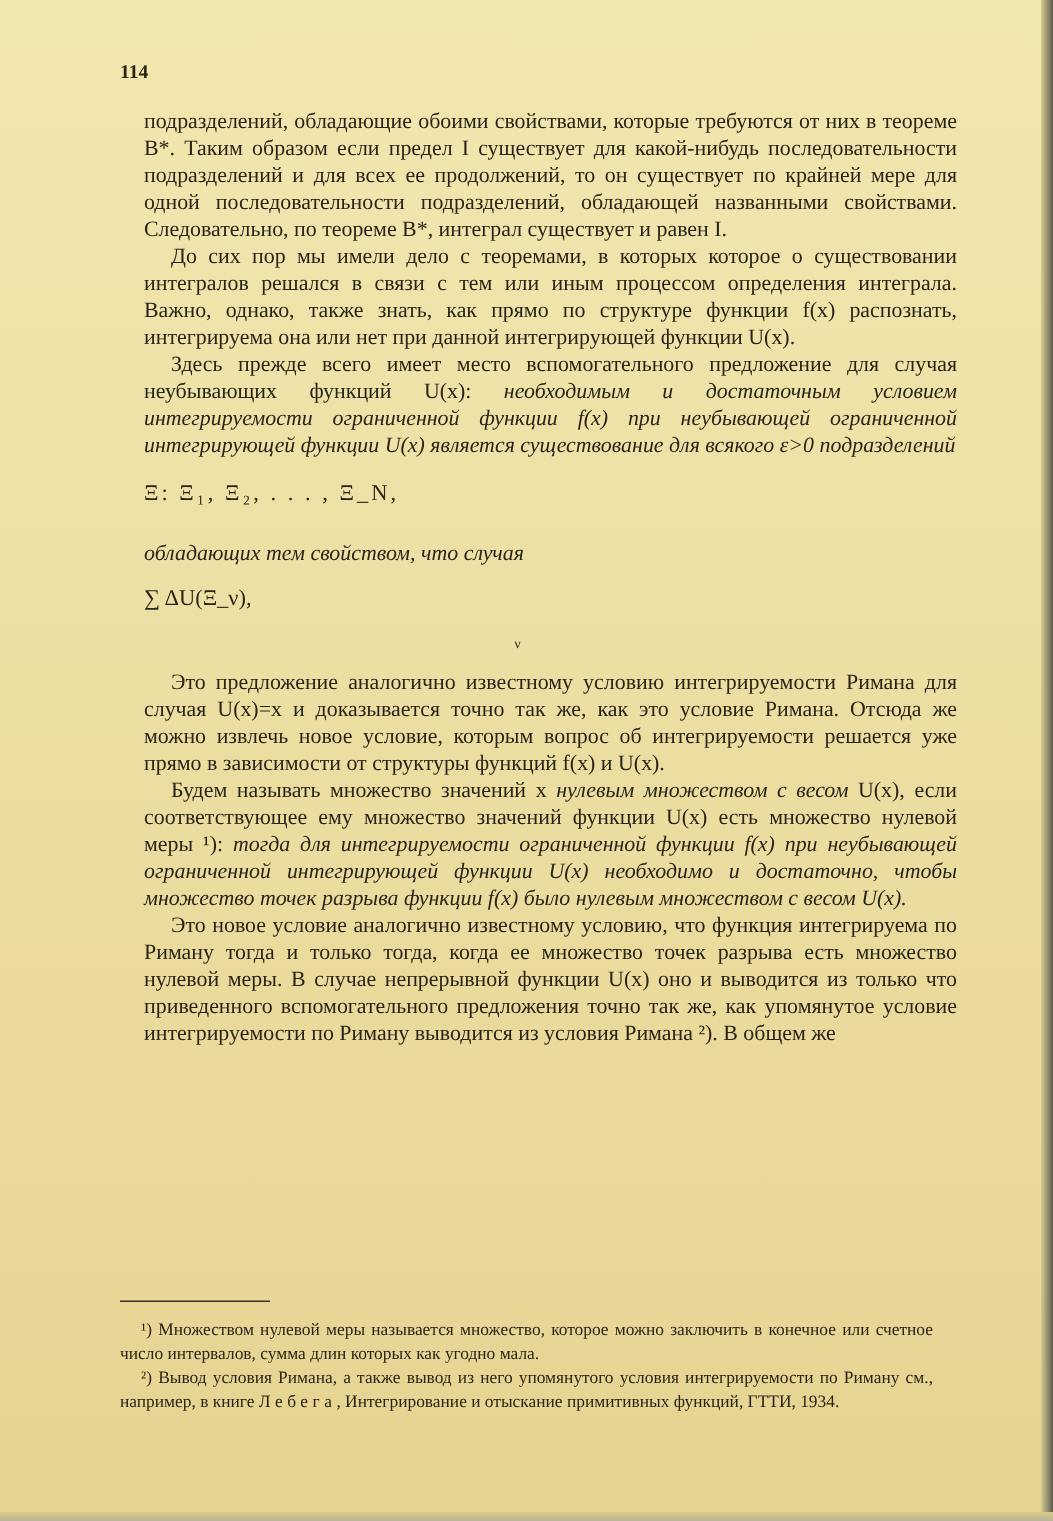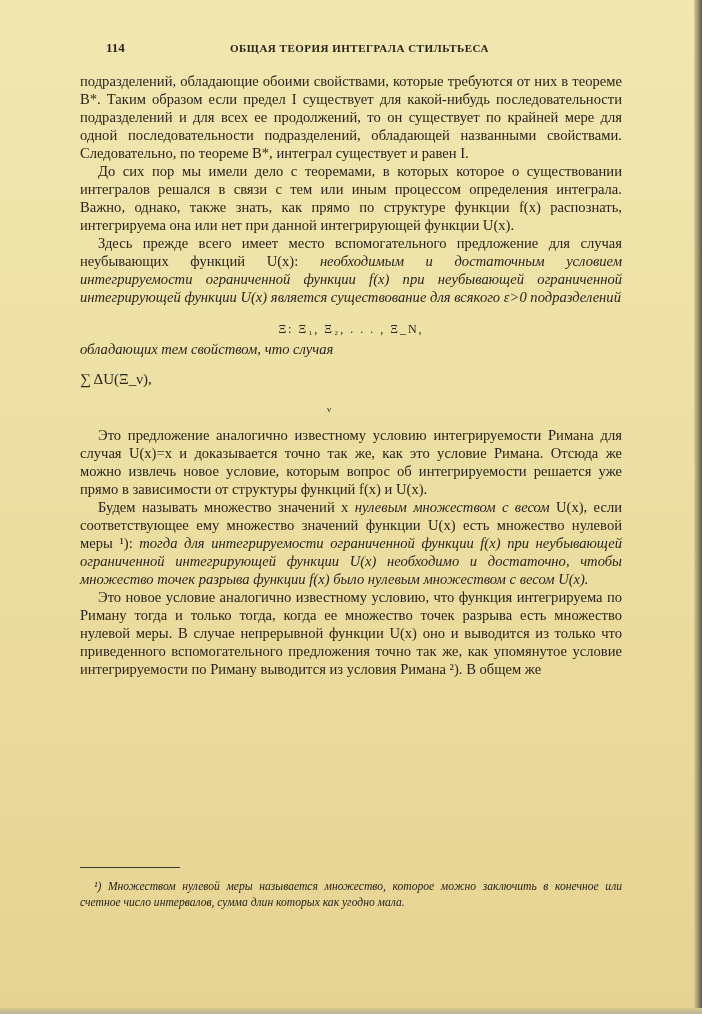--- a/index.html
+++ b/index.html
@@ -15,57 +15,56 @@
     background: linear-gradient(90deg, #d8cc8e, #8f8a6e 60%, #5a5648);
   }
   .bottom-edge {
     position: absolute; bottom: 0; left: 0; width: 702px; height: 6px;
     background: linear-gradient(180deg, #d9ca86, #b9b39a);
   }
   .header {
     position: absolute; top: 40px; left: 80px; width: 540px; height: 18px;
     font-size: 13px; font-weight: bold;
   }
-  .page-number { position: absolute; left: 0; top: 0; margin-left: 26px; }
+  .page-number { position: absolute; left: 0; top: 0; }
   .running-title {
     position: absolute; left: 150px; top: 2px; font-size: 11px; letter-spacing: 0.5px;
   }
   .body-text {
-    position: absolute; top: 72px; left: 80px; width: 542px;
+    position: absolute; top: 72px; left: 96px; width: 542px;
     font-size: 14.6px; line-height: 18px; text-align: justify;
   }
   .body-text p { margin: 0; text-indent: 18px; }
   .body-text p.noindent { text-indent: 0; }
   i, .it { font-style: italic; }
   .formula {
-    text-align: center; margin: 14px 0 2px 0; font-size: 12px; letter-spacing: 2px;
+    text-align: left; margin: 14px 0 22px 0; font-size: 15px; letter-spacing: 2px;
   }
   .formula-sum {
     text-align: left; margin: 12px 0 22px 0; font-size: 15px; position: relative; height: 34px;
   }
   .sub-nu { font-size: 9px; position: absolute; left: 247px; top: 30px; }
   .footnote-rule {
     position: absolute; top: 867px; left: 80px; width: 100px; height: 1px; background: #3a3428;
   }
   .footnotes {
     position: absolute; top: 879px; left: 80px; width: 542px;
     font-size: 11.6px; line-height: 16px; text-align: justify;
   }
-  .footnotes p { margin: 0; text-indent: 14px; font-style: italic; }
+  .footnotes p { margin: 0; text-indent: 14px; }
   .spaced { letter-spacing: 3px; }
 </style>
 </head>
 <body>
 
 <div class="page-edge"></div>
 <div class="bottom-edge"></div>
 
 <div class="header">
   <span class="page-number">114</span>
-  <span class="running-title">ОБЩАЯ ТЕОРИЯ ИНТЕГРАЛА СТИЛЬТЬЕСА</span>
 </div>
 
 <div class="body-text">
   <p class="noindent">подразделений, обладающие обоими свойствами, которые требуются от них в теореме B*. Таким образом если предел I существует для какой-нибудь последовательности подразделений и для всех ее продолжений, то он существует по крайней мере для одной последовательности подразделений, обладающей названными свойствами. Следовательно, по теореме B*, интеграл существует и равен I.</p>
   <p>До сих пор мы имели дело с теоремами, в которых которое о существовании интегралов решался в связи с тем или иным процессом определения интеграла. Важно, однако, также знать, как прямо по структуре функции f(x) распознать, интегрируема она или нет при данной интегрирующей функции U(x).</p>
   <p><span>Здесь прежде всего имеет место вспомогательного предложение для случая неубывающих функций U(x): </span><span class="it">необходимым и достаточным условием интегрируемости ограниченной функции f(x) при неубывающей ограниченной интегрирующей функции U(x) является существование для всякого ε&gt;0 подразделений</span></p>
   <div class="formula">Ξ:      Ξ₁, Ξ₂, . . . , Ξ_N,</div>
   <p class="noindent it">обладающих тем свойством, что случая</p>
   <div class="formula-sum">
     <span>∑ ΔU(Ξ_ν),</span>
@@ -73,13 +72,14 @@
   </div>
   <p>Это предложение аналогично известному условию интегрируемости Римана для случая U(x)=x и доказывается точно так же, как это условие Римана. Отсюда же можно извлечь новое условие, которым вопрос об интегрируемости решается уже прямо в зависимости от структуры функций f(x) и U(x).</p>
   <p><span>Будем называть множество значений x </span><span class="it">нулевым множеством с весом</span><span> U(x), если соответствующее ему множество значений функции U(x) есть множество нулевой меры ¹): </span><span class="it">тогда для интегрируемости ограниченной функции f(x) при неубывающей ограниченной интегрирующей функции U(x) необходимо и достаточно, чтобы множество точек разрыва функции f(x) было нулевым множеством с весом U(x).</span></p>
   <p>Это новое условие аналогично известному условию, что функция интегрируема по Риману тогда и только тогда, когда ее множество точек разрыва есть множество нулевой меры. В случае непрерывной функции U(x) оно и выводится из только что приведенного вспомогательного предложения точно так же, как упомянутое условие интегрируемости по Риману выводится из условия Римана ²). В общем же</p>
 </div>
 
 <div class="footnote-rule"></div>
 
 <div class="footnotes">
   <p>¹) Множеством нулевой меры называется множество, которое можно заключить в конечное или счетное число интервалов, сумма длин которых как угодно мала.</p>
+  <p><span>²) Вывод условия Римана, а также вывод из него упомянутого условия интегрируемости по Риману см., например, в книге </span><span class="spaced">Лебега</span><span>, Интегрирование и отыскание примитивных функций, ГТТИ, 1934.</span></p>
 </div>
 
 </body></html>

